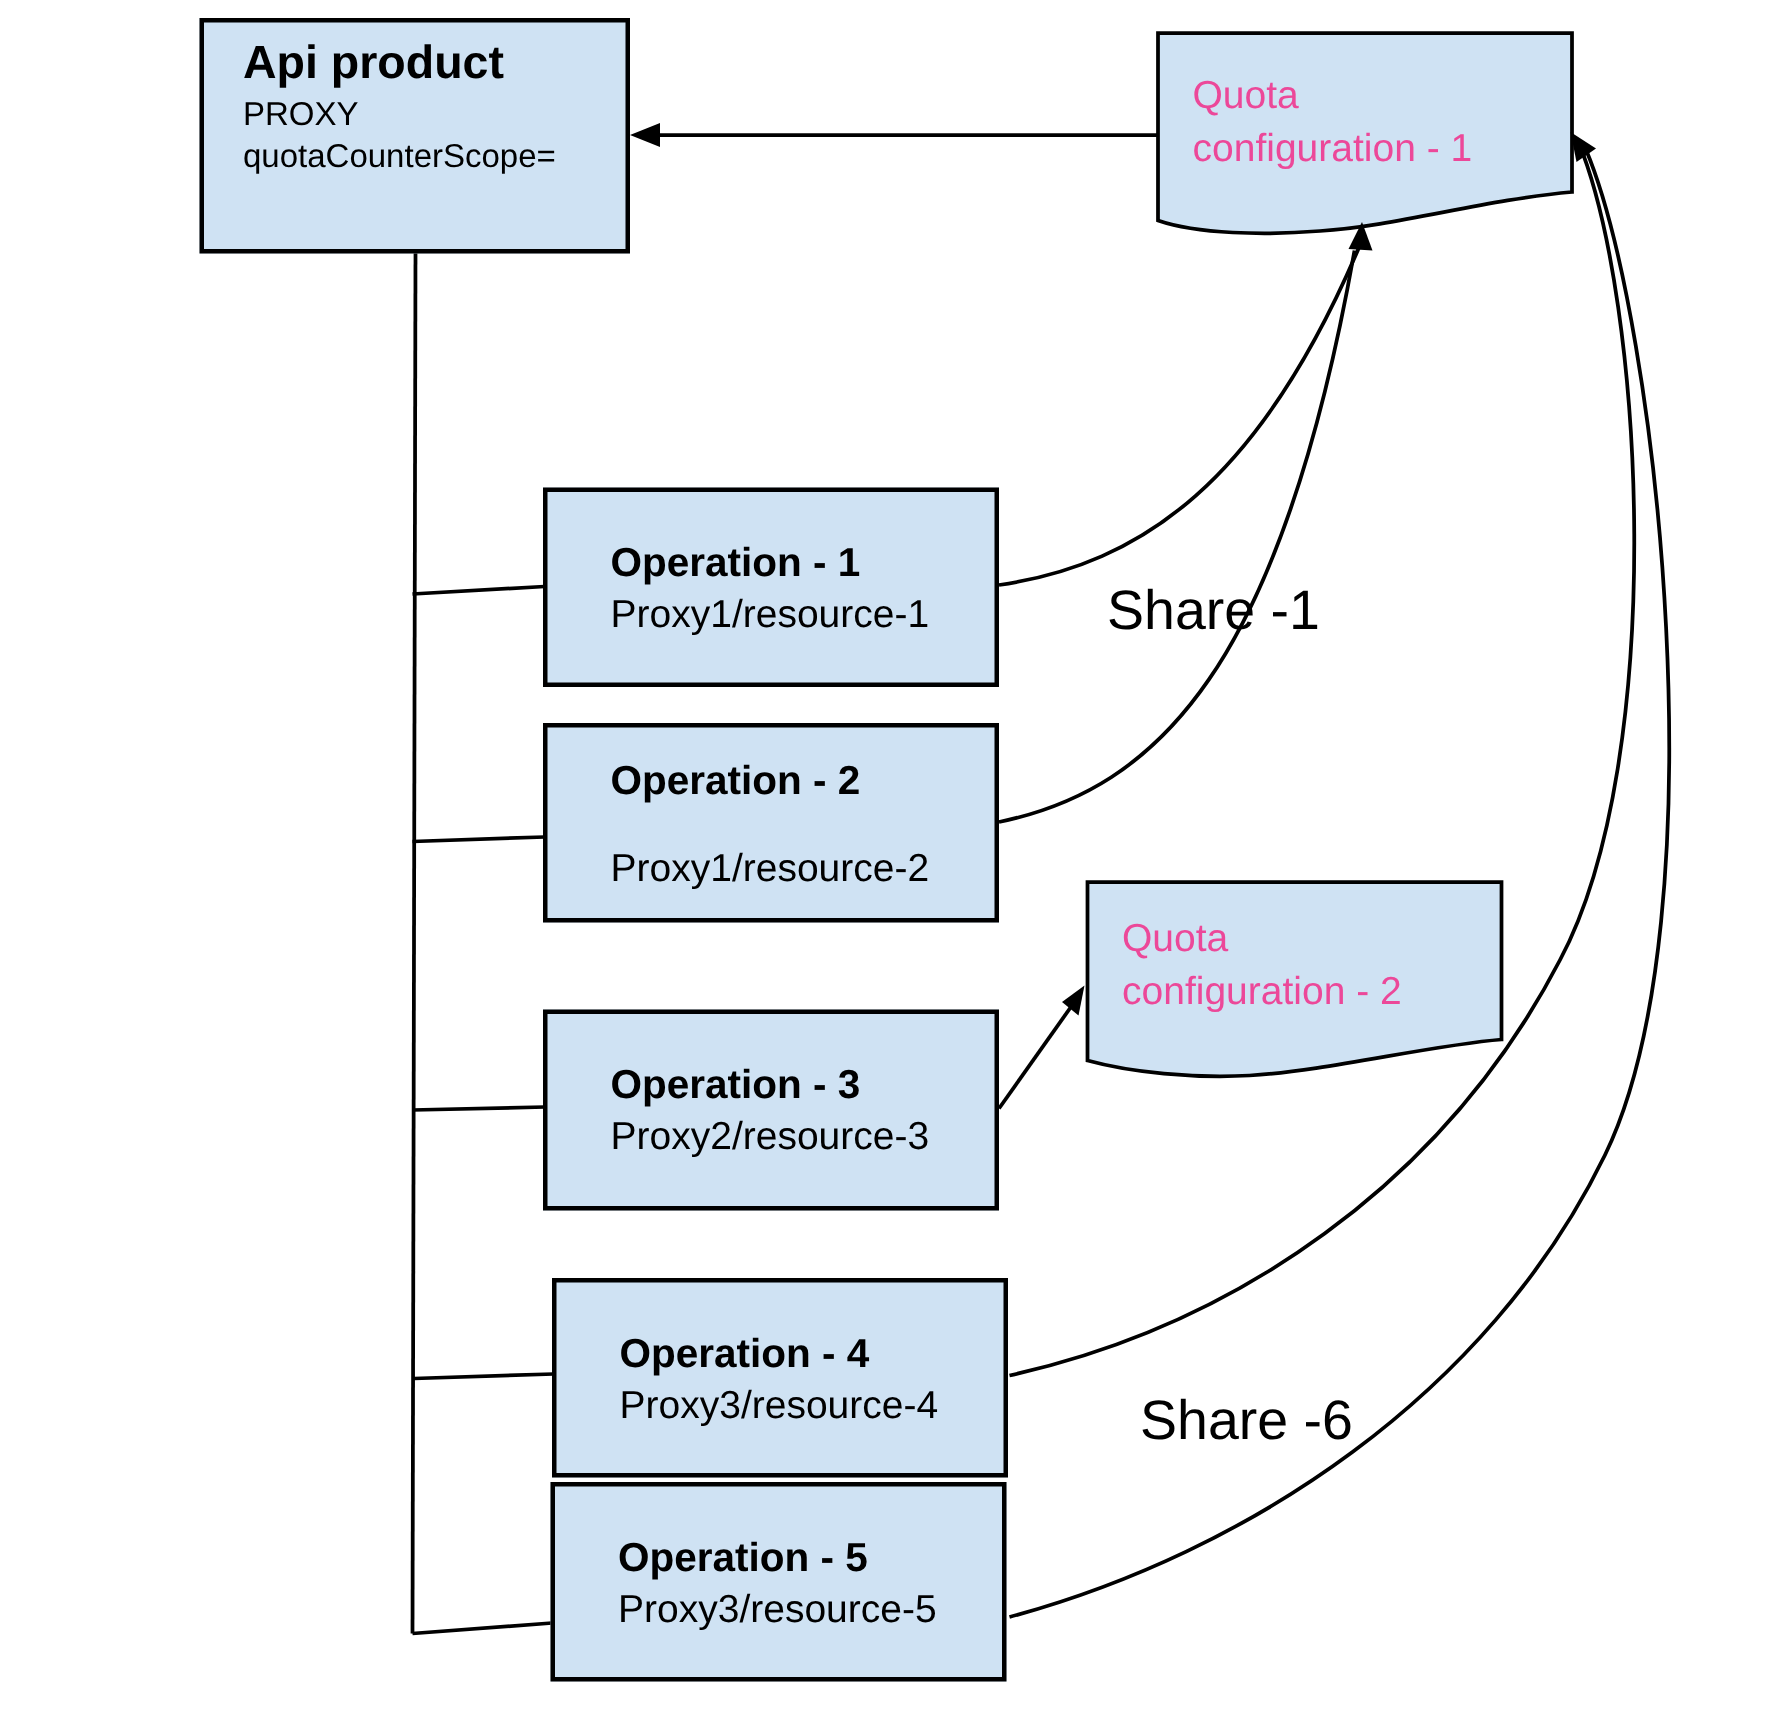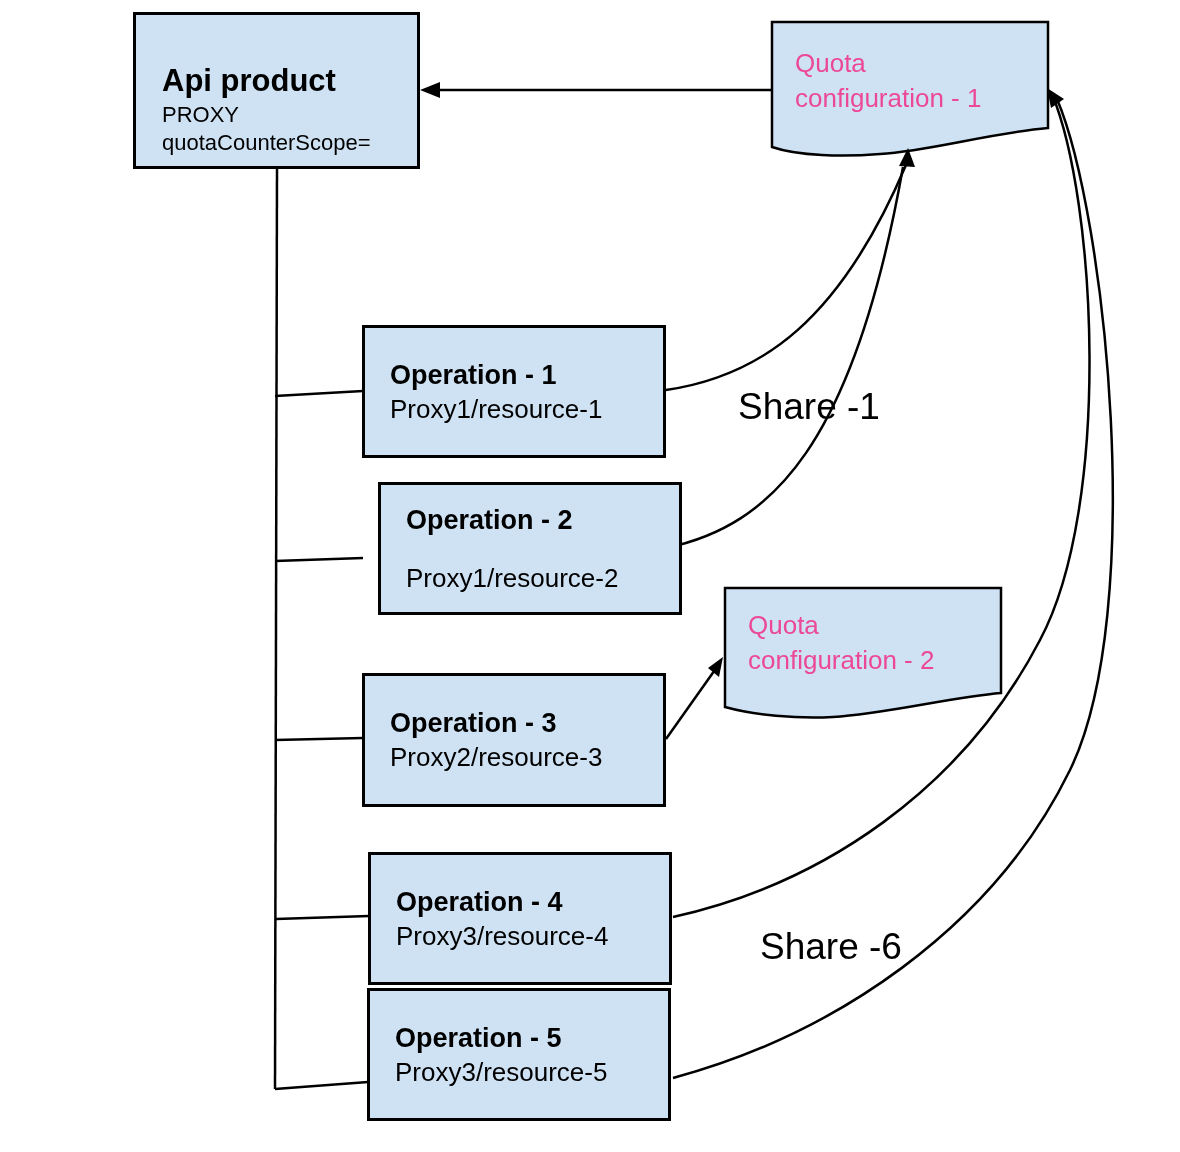--- a/index.html
+++ b/index.html
@@ -26,53 +26,53 @@
     border: 3px solid #000000;
     display: flex;
     flex-direction: column;
     justify-content: center;
   }
 
   .api-box {
     left: 133px; top: 12px;
     width: 287px; height: 157px;
     padding: 8px 22px 8px 26px;
-    justify-content: flex-end;
+    justify-content: flex-start;
   }
   .api-box .title {
     font-size: 31px;
     font-weight: bold;
     color: #000;
     line-height: 1.25;
   }
   .api-box .sub {
     font-size: 22px;
     color: #000;
     line-height: 1.3;
   }
 
   .op-box {
     width: 304px; height: 133px;
-    padding: 8px 10px 8px 25px;
+    padding: 8px 10px 8px 42px;
     border-width: 3px;
   }
   .op-box .title {
     font-size: 27px;
     font-weight: bold;
     color: #000;
     line-height: 1.3;
   }
   .op-box .sub {
     font-size: 26px;
     color: #000;
     line-height: 1.25;
   }
 
   #op1 { left: 362px; top: 325px; }
-  #op2 { left: 378px; top: 482px; gap: 24px; }
+  #op2 { left: 362px; top: 482px; gap: 24px; }
   #op3 { left: 362px; top: 673px; height: 134px; }
   #op4 { left: 368px; top: 852px; }
   #op5 { left: 367px; top: 988px; }
 
   .quota-label {
     position: absolute;
     font-size: 26px;
     color: #ec4899;
     line-height: 1.35;
     white-space: nowrap;

